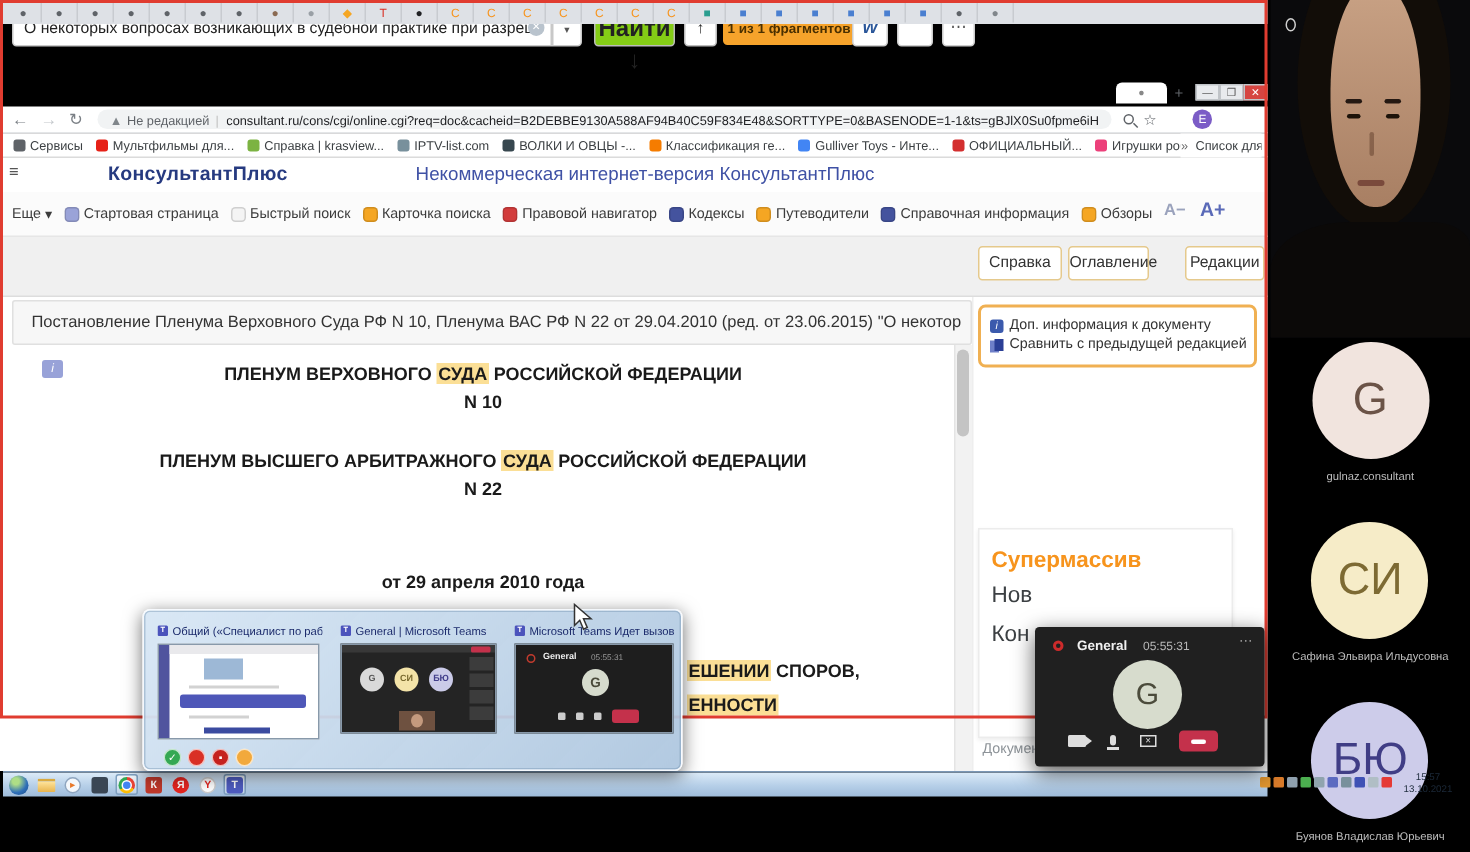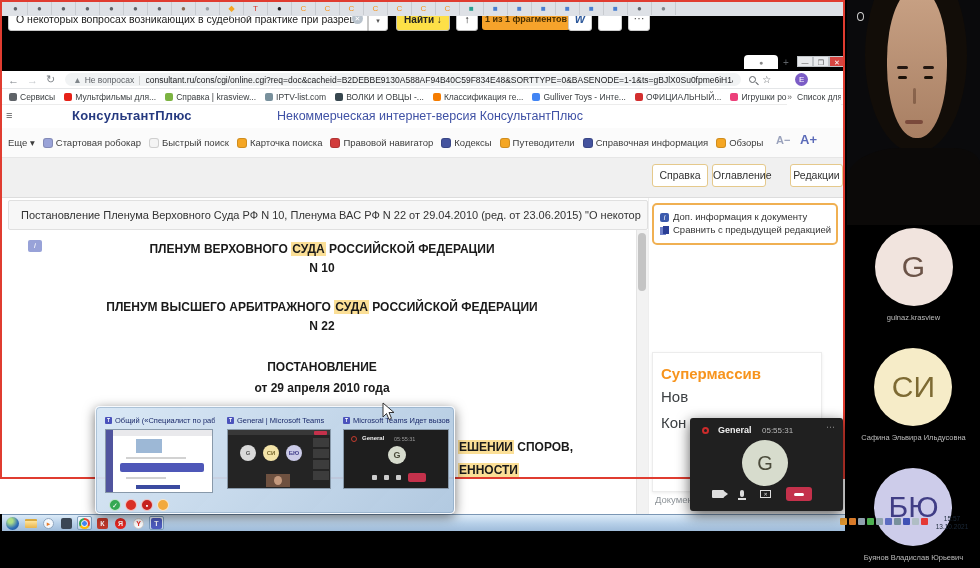--- a/index.html
+++ b/index.html
@@ -38,21 +38,21 @@
   .cpt{display:flex;align-items:center;margin-left:8px;white-space:nowrap;font-size:9.5px;color:#3c3c3c;}
   .cpt i{width:10px;height:10px;border-radius:3px;margin-right:3px;border:1px solid rgba(0,0,0,.15);}
   #cp-more{display:flex;align-items:center;margin-left:8px;font-size:9.5px;color:#3c3c3c;}
   #font-minus{left:776px;top:134px;font-size:11px;font-weight:bold;color:#9aa2bc;}
   #font-plus{left:800px;top:132px;font-size:13px;font-weight:bold;color:#5a6ab8;}
   
   #search-row{left:0;top:158px;width:845px;height:40px;background:#f0f0f0;border-bottom:1px solid #ddd;}
   #search-input{left:8px;top:8px;width:360px;height:23px;background:#fff;border:1px solid #c8c8c8;border-radius:3px 0 0 3px;font-size:10.5px;color:#222;padding:0 16px 0 7px;line-height:21px;}
   #search-clear{left:352px;top:13px;width:11px;height:11px;border-radius:50%;background:#b9c3cd;color:#fff;font-size:7px;text-align:center;line-height:11px;}
   #search-dd{left:368px;top:8px;width:20px;height:23px;background:#fff;border:1px solid #c8c8c8;border-radius:0 3px 3px 0;font-size:7px;color:#555;text-align:center;line-height:23px;}
-  #find-btn{left:396px;top:8px;width:54px;height:23px;background:#fde047;border:1px solid #bbb;border-radius:3px;font-size:10px;font-weight:bold;color:#222;text-align:center;line-height:21px;}
+  #find-btn{left:396px;top:8px;width:54px;height:23px;background:#84cc16;border:1px solid #bbb;border-radius:3px;font-size:16px;font-weight:bold;color:#222;text-align:center;line-height:21px;}
   #prev-btn{left:456px;top:8px;width:22px;height:23px;background:#fff;border:1px solid #bbb;border-radius:3px;font-size:10.5px;font-weight:bold;color:#222;text-align:center;line-height:21px;}
   #frag-badge{left:482px;top:9px;width:88px;height:21px;background:#f6a32b;border-radius:3px;font-size:9px;font-weight:bold;color:#4a3000;text-align:center;line-height:21px;}
   .sq-btn{top:8px;width:24px;height:23px;background:#fff;border:1px solid #ccc;border-radius:3px;text-align:center;}
   #word-btn{left:568px;font-size:11px;font-weight:bold;font-style:italic;color:#2b579a;line-height:21px;}
   #print-btn{left:598px;}
   .printer{width:12px;height:8px;background:#7d8eb0;border-radius:1px;margin:7px auto 0;position:relative;}
   .printer::before{content:"";position:absolute;width:8px;height:4px;background:#aab7d0;left:2px;top:-3px;}
   #dots-btn{left:628px;font-size:11px;color:#555;line-height:19px;width:22px;}
   
   .ptab{top:164px;height:23px;background:#fff;border:1px solid #e5c98c;border-radius:3px;font-size:10.5px;color:#333;text-align:center;line-height:21px;}
@@ -282,21 +282,21 @@
     <span class="wc">❒</span>
     <span class="wc close">✕</span>
   </div>
 
   <div id="addr-row" class="abs">
     <span class="navg">←</span>
     <span class="navg" style="color:#c4c8cc;">→</span>
     <span class="navg">↻</span>
     <span id="omnibox" class="nowrap">
       <span style="color:#80868b;">▲</span>
-      <span id="sec-label">Не вопросах</span>
+      <span id="sec-label">Не редакцией</span>
       <span id="omni-div">|</span>
       <span class="nowrap" style="flex:1;">consultant.ru/cons/cgi/online.cgi?req=doc&amp;cacheid=B2DEBBE9130A588AF94B40C59F834E48&amp;SORTTYPE=0&amp;BASENODE=1-1&amp;ts=gBJlX0Su0fpme6iH1&amp;base=LAW&amp;n=181658&amp;rnd=137BD98D...</span>
     </span>
     <span class="lens"></span>
     <span id="star">☆</span>
     <span id="profile-badge">E</span>
   </div>
 
   <div id="bookmarks" class="abs">
 
@@ -355,21 +355,21 @@
   <span id="cp-menu" class="abs">≡</span>
   <span id="cp-logo" class="abs">КонсультантПлюс</span>
   <span id="cp-title" class="abs nowrap">Некоммерческая интернет-версия КонсультантПлюс</span>
 
   <div id="cp-toolbar" class="abs">
 
     <span id="cp-more"><span>Еще</span>&nbsp;<span>▾</span></span>
 
       <span class="cpt">
         <i style="background: rgb(154, 163, 216);"></i>
-        <span>Стартовая робокар</span>
+        <span>Стартовая страница</span>
       </span>
 
       <span class="cpt">
         <i style="background: rgb(244, 244, 244);"></i>
         <span>Быстрый поиск</span>
       </span>
 
       <span class="cpt">
         <i style="background: rgb(245, 166, 35);"></i>
         <span>Карточка поиска</span>
@@ -438,21 +438,20 @@
     <div class="ad-dark">Кон</div>
   </div>
   <span id="ad-footer" class="abs">Документ</span>
 
   <div id="doc-titlebar" class="abs nowrap">Постановление Пленума Верховного Суда РФ N 10, Пленума ВАС РФ N 22 от 29.04.2010 (ред. от 23.06.2015) "О некотор</div>
   <span id="doc-info-icon" class="abs">i</span>
   <div class="abs docline" style="top:242px;"><span>ПЛЕНУМ ВЕРХОВНОГО </span><span class="hl">СУДА</span><span> РОССИЙСКОЙ ФЕДЕРАЦИИ</span></div>
   <div class="abs docline" style="top:261px;">N 10</div>
   <div class="abs docline" style="top:300px;"><span>ПЛЕНУМ ВЫСШЕГО АРБИТРАЖНОГО </span><span class="hl">СУДА</span><span> РОССИЙСКОЙ ФЕДЕРАЦИИ</span></div>
   <div class="abs docline" style="top:319px;">N 22</div>
-  <div class="abs docline" style="top:360px;">ПОСТАНОВЛЕНИЕ</div>
   <div class="abs docline" style="top:381px;">от 29 апреля 2010 года</div>
   <div class="abs frag" style="left:458px;top:440px;"><span class="hl">ЕШЕНИИ</span><span> СПОРОВ,</span></div>
   <div class="abs frag" style="left:458px;top:463px;"><span class="hl">ЕННОСТИ</span></div>
   <div id="scrollbar" class="abs"></div>
   <div id="scroll-thumb" class="abs"></div>
 
   <div id="taskbar" class="abs">
     <span class="tbi">
         <span id="start-orb"></span>
       </span>
@@ -579,21 +578,21 @@
       <span class="lips"></span>
       <span class="earring"></span>
       <span class="shoulders"></span>
     </div>
     <div id="plist">
 
         <div class="pitem">
           <div class="pavatar" style="background: rgb(241, 228, 222); color: rgb(107, 83, 71);">
             <span>G</span>
           </div>
-          <div class="pname">gulnaz.krasview</div>
+          <div class="pname">gulnaz.consultant</div>
         </div>
 
         <div class="pitem">
           <div class="pavatar" style="background: rgb(246, 236, 200); color: rgb(125, 106, 51);">
             <span>СИ</span>
           </div>
           <div class="pname">Сафина Эльвира Ильдусовна</div>
         </div>
 
         <div class="pitem">

